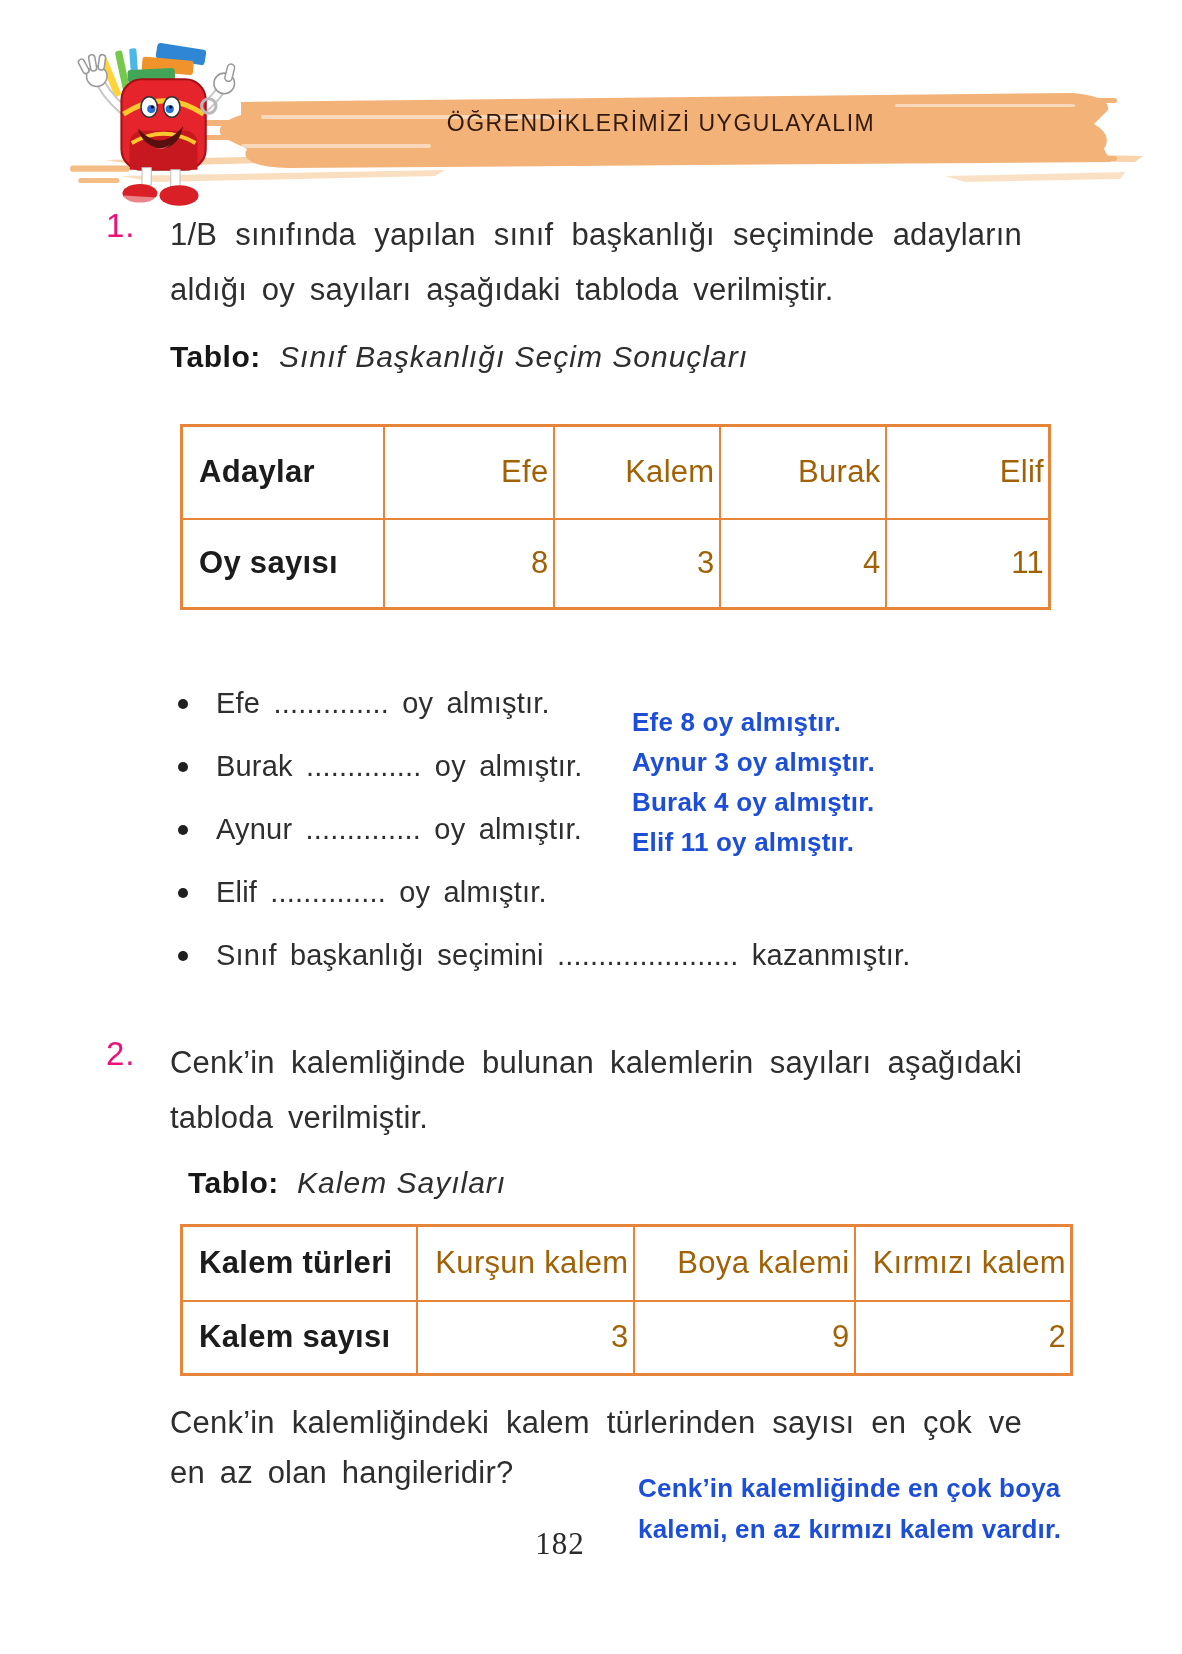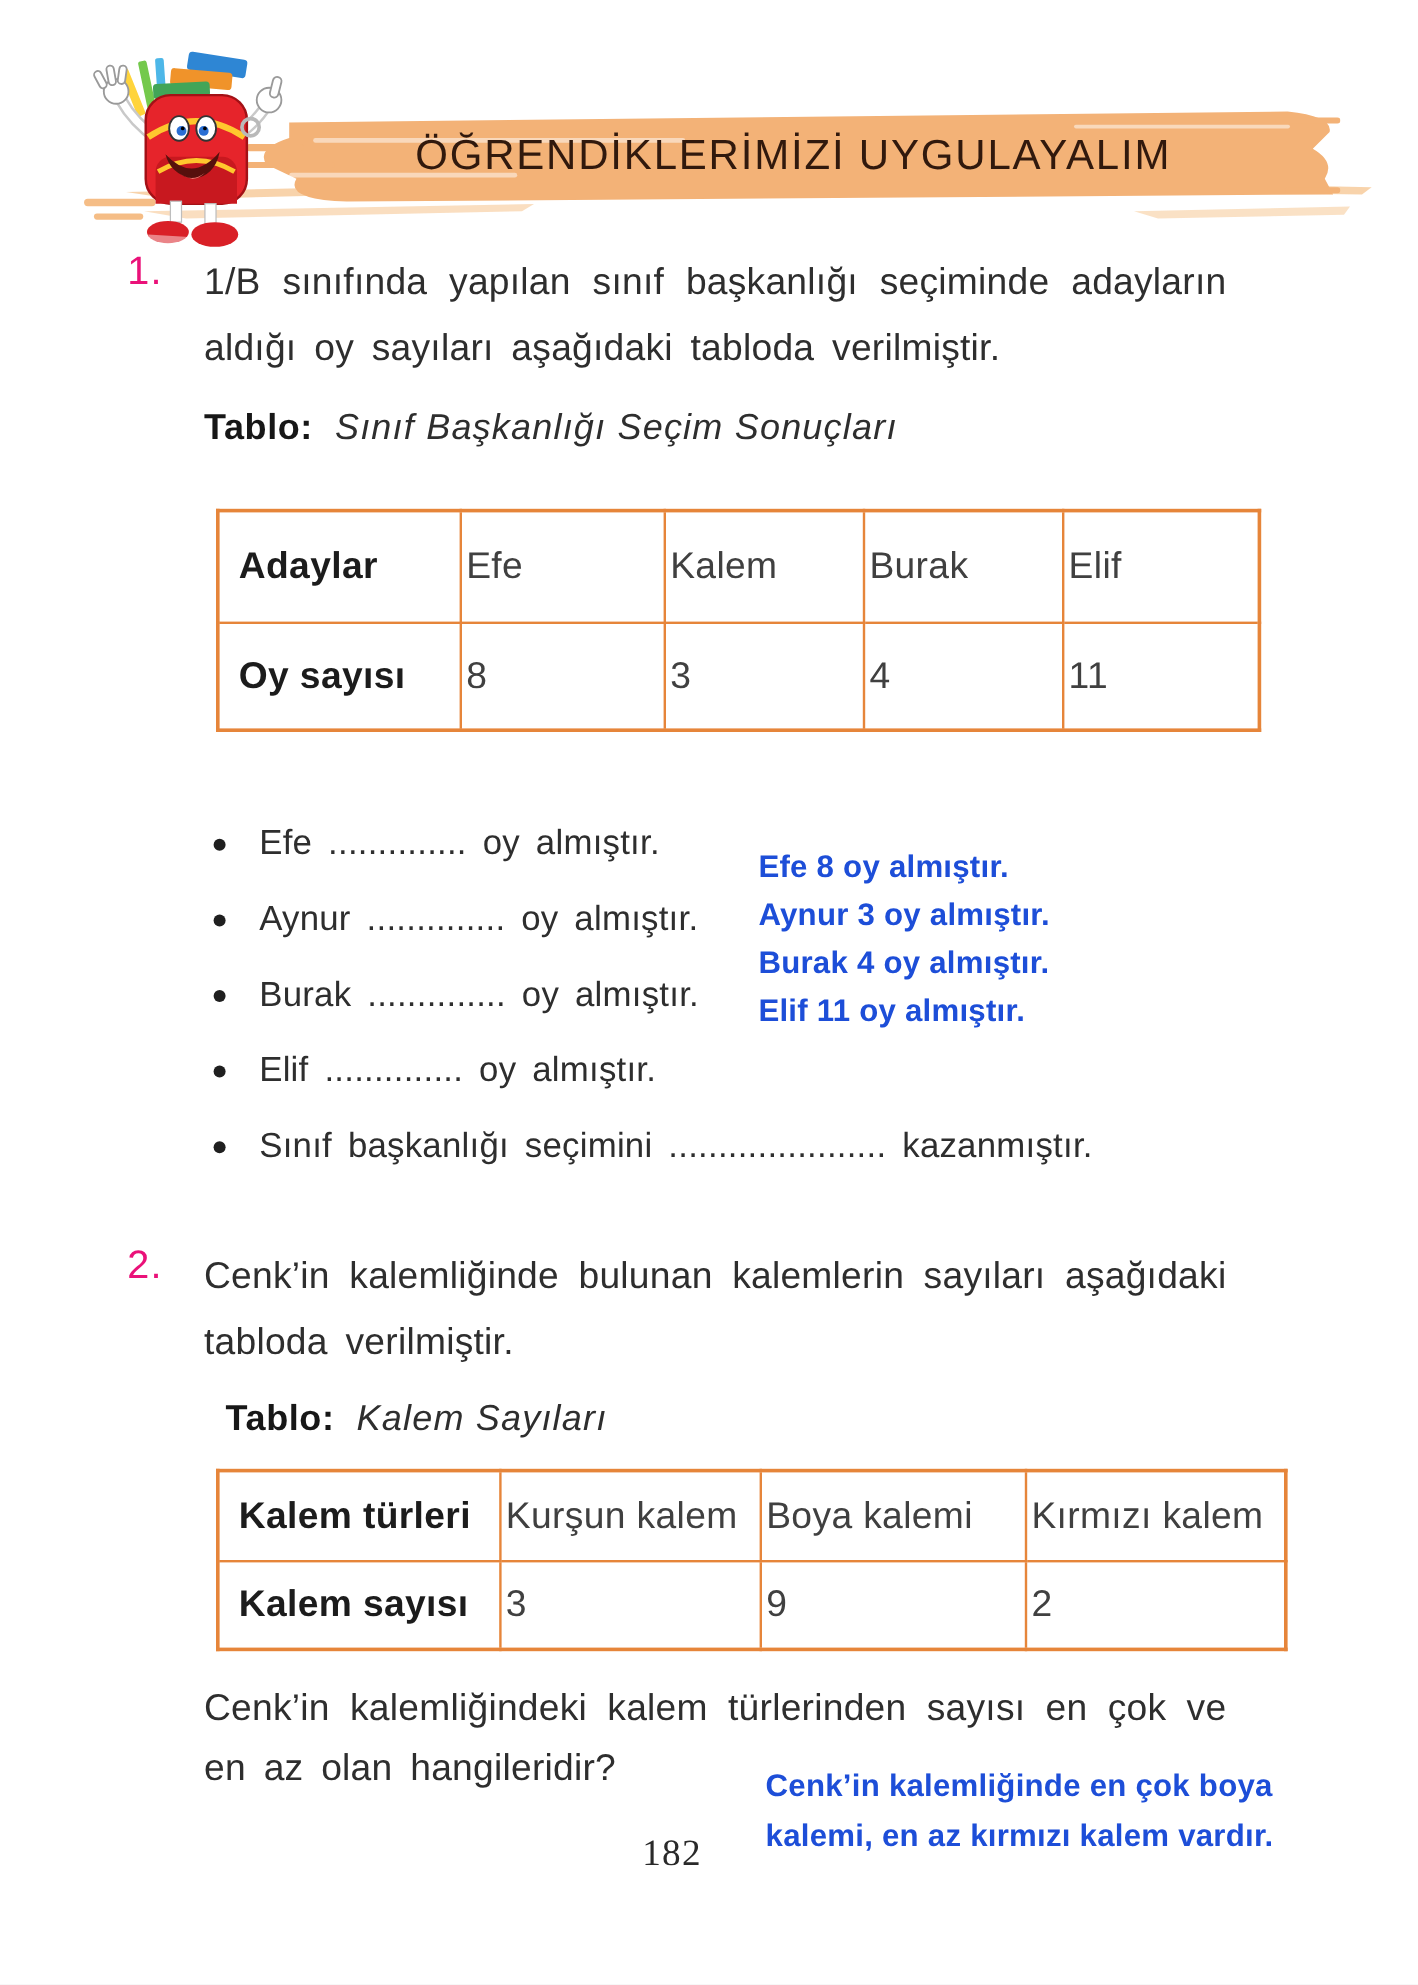--- a/index.html
+++ b/index.html
@@ -6,39 +6,39 @@
   .page{
     position:relative; width:1182px; height:1654px; margin:0 auto;
     background:#ffffff; overflow:hidden;
     font-family:"Liberation Sans", sans-serif; color:#2d2d2d;
   }
   
   .banner{position:absolute; left:205px; top:90px; width:912px; height:82px;}
   .banner svg{position:absolute; inset:0; width:100%; height:100%;}
   .banner-title{
     position:absolute; left:0; right:0; top:20px; text-align:center;
-    font-size:35px; letter-spacing:1.5px; color:#31190d; font-weight:400;
+    font-size:23px; letter-spacing:1.5px; color:#31190d; font-weight:400;
     white-space:nowrap;
   }
   .mascot{position:absolute; left:68px; top:42px; width:185px; height:165px;}
   .streaks{position:absolute; left:85px; top:146px; width:1060px; height:52px;}
   
   .qnum{position:absolute; left:106px; font-size:33px; color:#ea1179; letter-spacing:1px;}
   .qtext{
     position:absolute; left:170px; width:852px; font-size:31px; line-height:55px;
     letter-spacing:.2px; word-spacing:6px; text-align:justify; color:#2e2e2e;
   }
   .caption{position:absolute; left:170px; font-size:30px; white-space:nowrap;}
   .caption .lbl{font-weight:700; color:#171717; letter-spacing:.5px;margin-top:24px;}
   .caption .ttl{font-style:italic; letter-spacing:1px; color:#2e2e2e; margin-left:10px;}
   
   table.wtab{border-collapse:collapse; position:absolute; table-layout:fixed; background:#fff;padding-left:10px;}
   table.wtab td{
-    border:2px solid #e6853a; font-size:31px; text-align:left; vertical-align:middle;
-    color:#404040; letter-spacing:.3px; overflow:hidden; padding:0 4px;
+    border:2px solid #e6853a; font-size:31px; text-align:right; vertical-align:middle;
+    color:#a16207; letter-spacing:.3px; overflow:hidden; padding:0 4px;
   }
   table.wtab{border:3px solid #e6853a;}
   table.wtab td.first{text-align:left; padding-left:16px; font-weight:700; color:#1c1c1c;}
   
   .bullets{position:absolute; left:172px; top:672px; width:500px; list-style:none; margin:0; padding:0;}
   .bullets li{
     position:relative; padding-left:44px; height:63px; line-height:63px;
     font-size:29px; letter-spacing:.2px; word-spacing:5px; white-space:nowrap; color:#2e2e2e;
   }
   .bullets li::before{
@@ -170,22 +170,22 @@
       <td>3</td>
       <td>4</td>
       <td>11</td>
     </tr>
   </tbody>
     </table>
 
 
   <ul class="bullets">
     <li>Efe .............. oy almıştır.</li>
+    <li>Burak .............. oy almıştır.</li>
     <li>Aynur .............. oy almıştır.</li>
-    <li>Burak .............. oy almıştır.</li>
     <li>Elif .............. oy almıştır.</li>
     <li style="width:900px;">Sınıf başkanlığı seçimini ...................... kazanmıştır.</li>
   </ul>
 
   <div class="answer-red" id="ans1">
     <div>Efe 8 oy almıştır.</div>
     <div>Aynur 3 oy almıştır.</div>
     <div>Burak 4 oy almıştır.</div>
     <div>Elif 11 oy almıştır.</div>
   </div>

